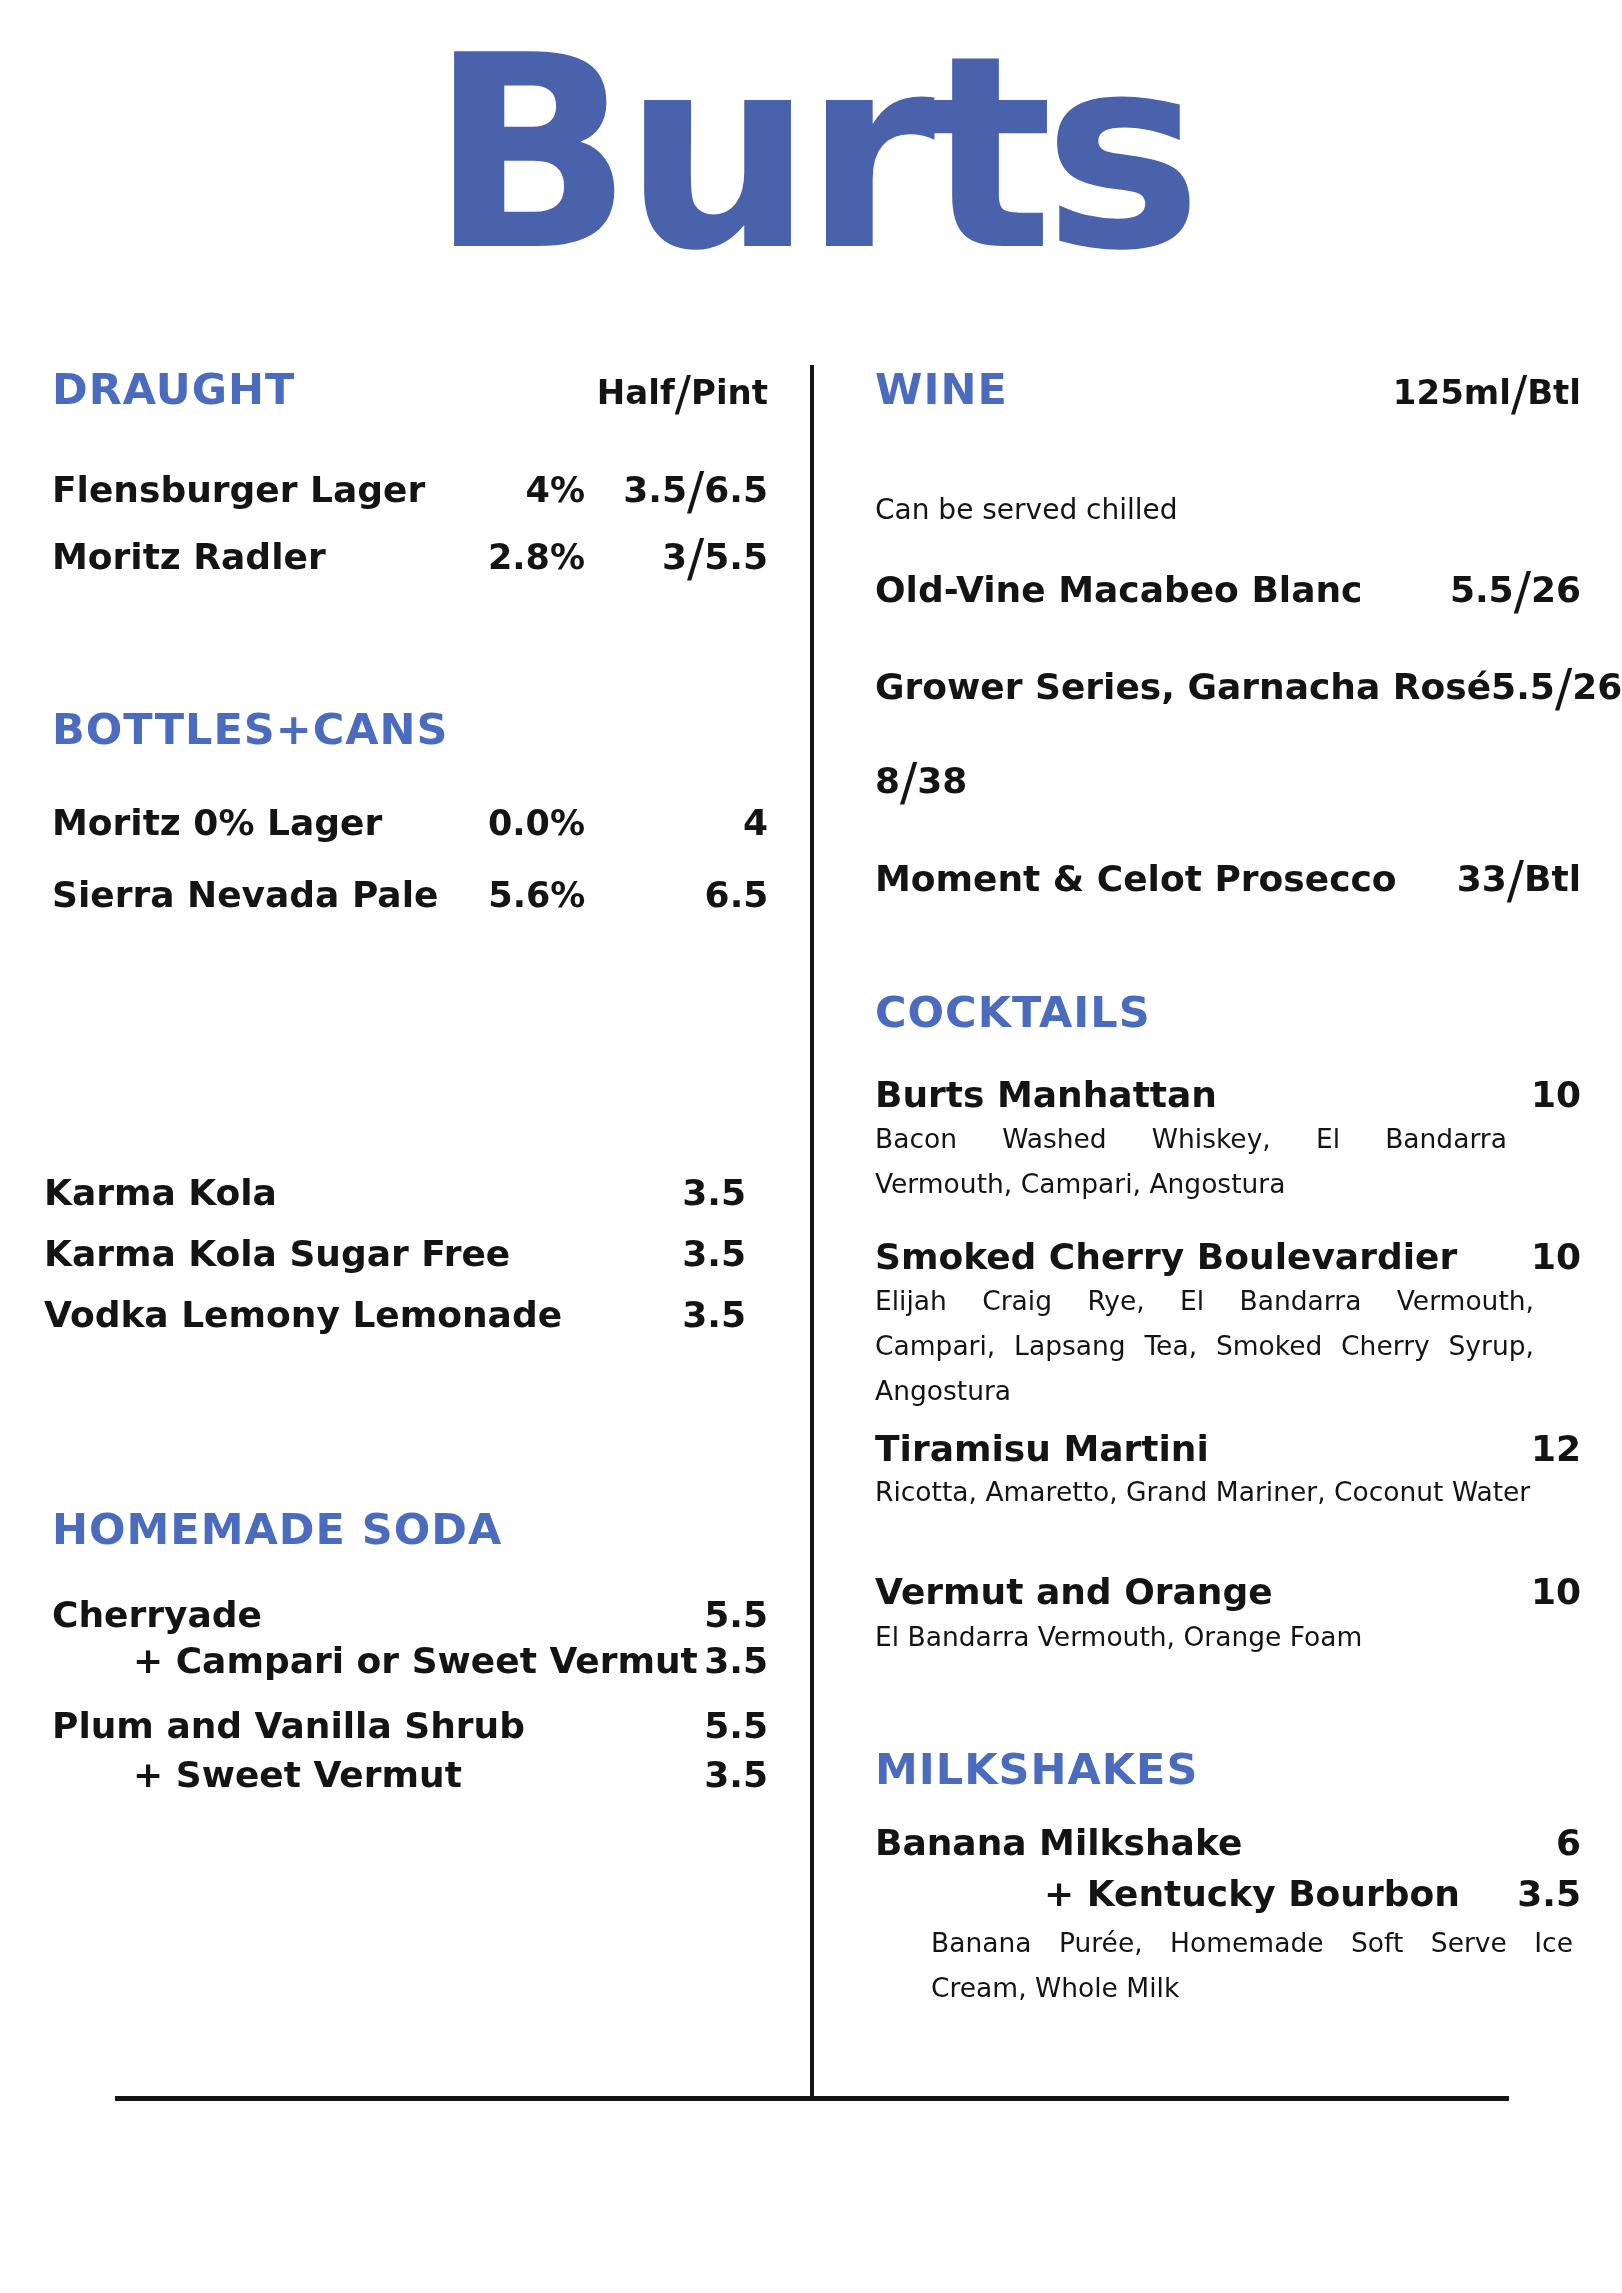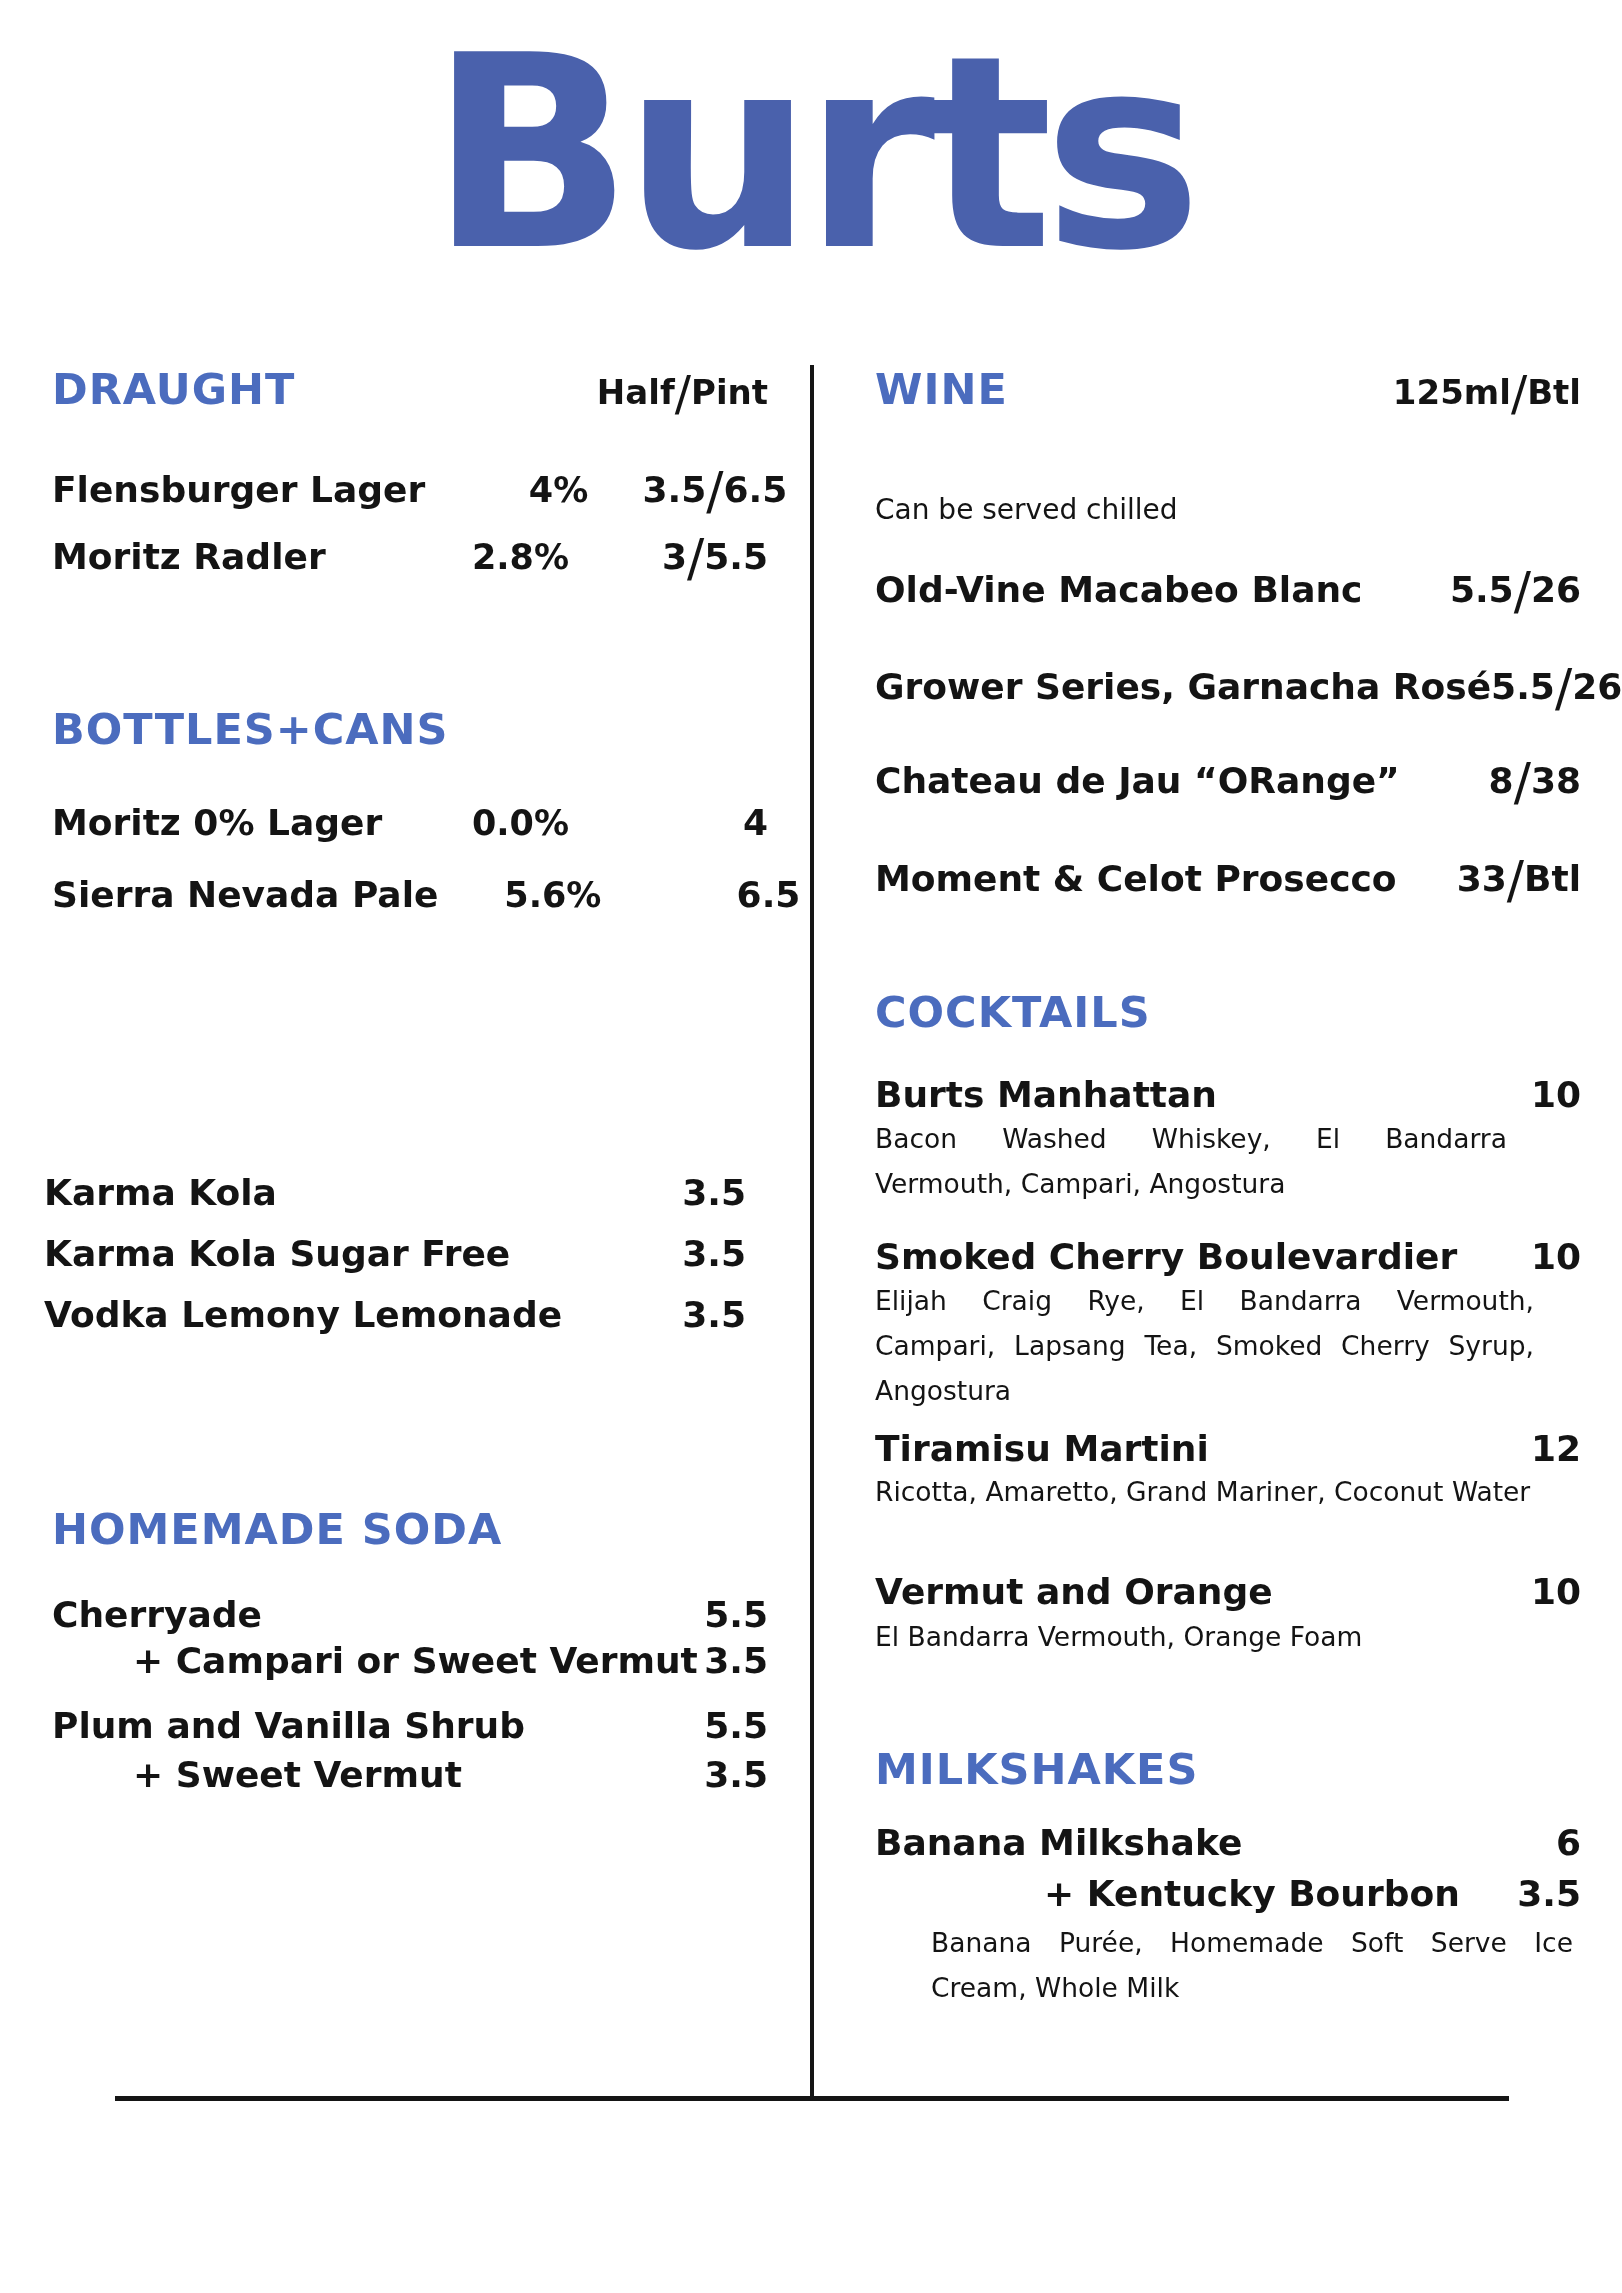--- a/index.html
+++ b/index.html
@@ -30,21 +30,21 @@
 
   .hdr{display:flex;justify-content:space-between;align-items:baseline;}
   .sec-title{
     font-size:43px;font-weight:700;letter-spacing:1px;
     color:var(--heading-blue,#4b6cbe);
     white-space:nowrap;line-height:1.2;
   }
   .unit{font-size:34px;font-weight:700;white-space:nowrap;line-height:1.2;}
 
   .row{display:flex;justify-content:space-between;align-items:baseline;}
-  .row3{display:grid;grid-template-columns:1fr 147px 183px;align-items:baseline;gap:16px;}
+  .row3{display:grid;grid-template-columns:1fr 147px 183px;align-items:baseline;}
   .item-name{font-size:36px;font-weight:700;white-space:nowrap;line-height:1.2;}
   .abv{font-size:35px;font-weight:700;text-align:right;line-height:1.2;}
   .price{font-size:36px;font-weight:700;text-align:right;white-space:nowrap;line-height:1.2;}
   .fs{font-size:1.42em;font-weight:500;line-height:0;vertical-align:-0.13em;}
 
   .sub .item-name{padding-left:81px;}
   .subm .item-name{padding-left:169px;}
 
   .note{font-size:28px;font-weight:400;line-height:1.4;}
   .desc{font-size:26.5px;font-weight:400;line-height:45px;}
@@ -129,21 +129,20 @@
   <div class="note R" style="top:490px">Can be served chilled</div>
   <div class="row R" style="top:568px">
     <span class="item-name">Old-Vine Macabeo Blanc</span>
     <span class="price">5.5<span class="fs">/</span>26</span>
   </div>
   <div class="row R" style="top:665px">
     <span class="item-name">Grower Series, Garnacha Rosé</span>
     <span class="price">5.5<span class="fs">/</span>26</span>
   </div>
   <div class="row R" style="top:759px">
-    <span class="item-name">Chateau de Jau “ORange”</span>
     <span class="price">8<span class="fs">/</span>38</span>
   </div>
   <div class="row R" style="top:857px">
     <span class="item-name">Moment &amp; Celot Prosecco</span>
     <span class="price">33<span class="fs">/</span>Btl</span>
   </div>
 
   <div class="hdr R" style="top:987px">
     <span class="sec-title">COCKTAILS</span>
   </div>

